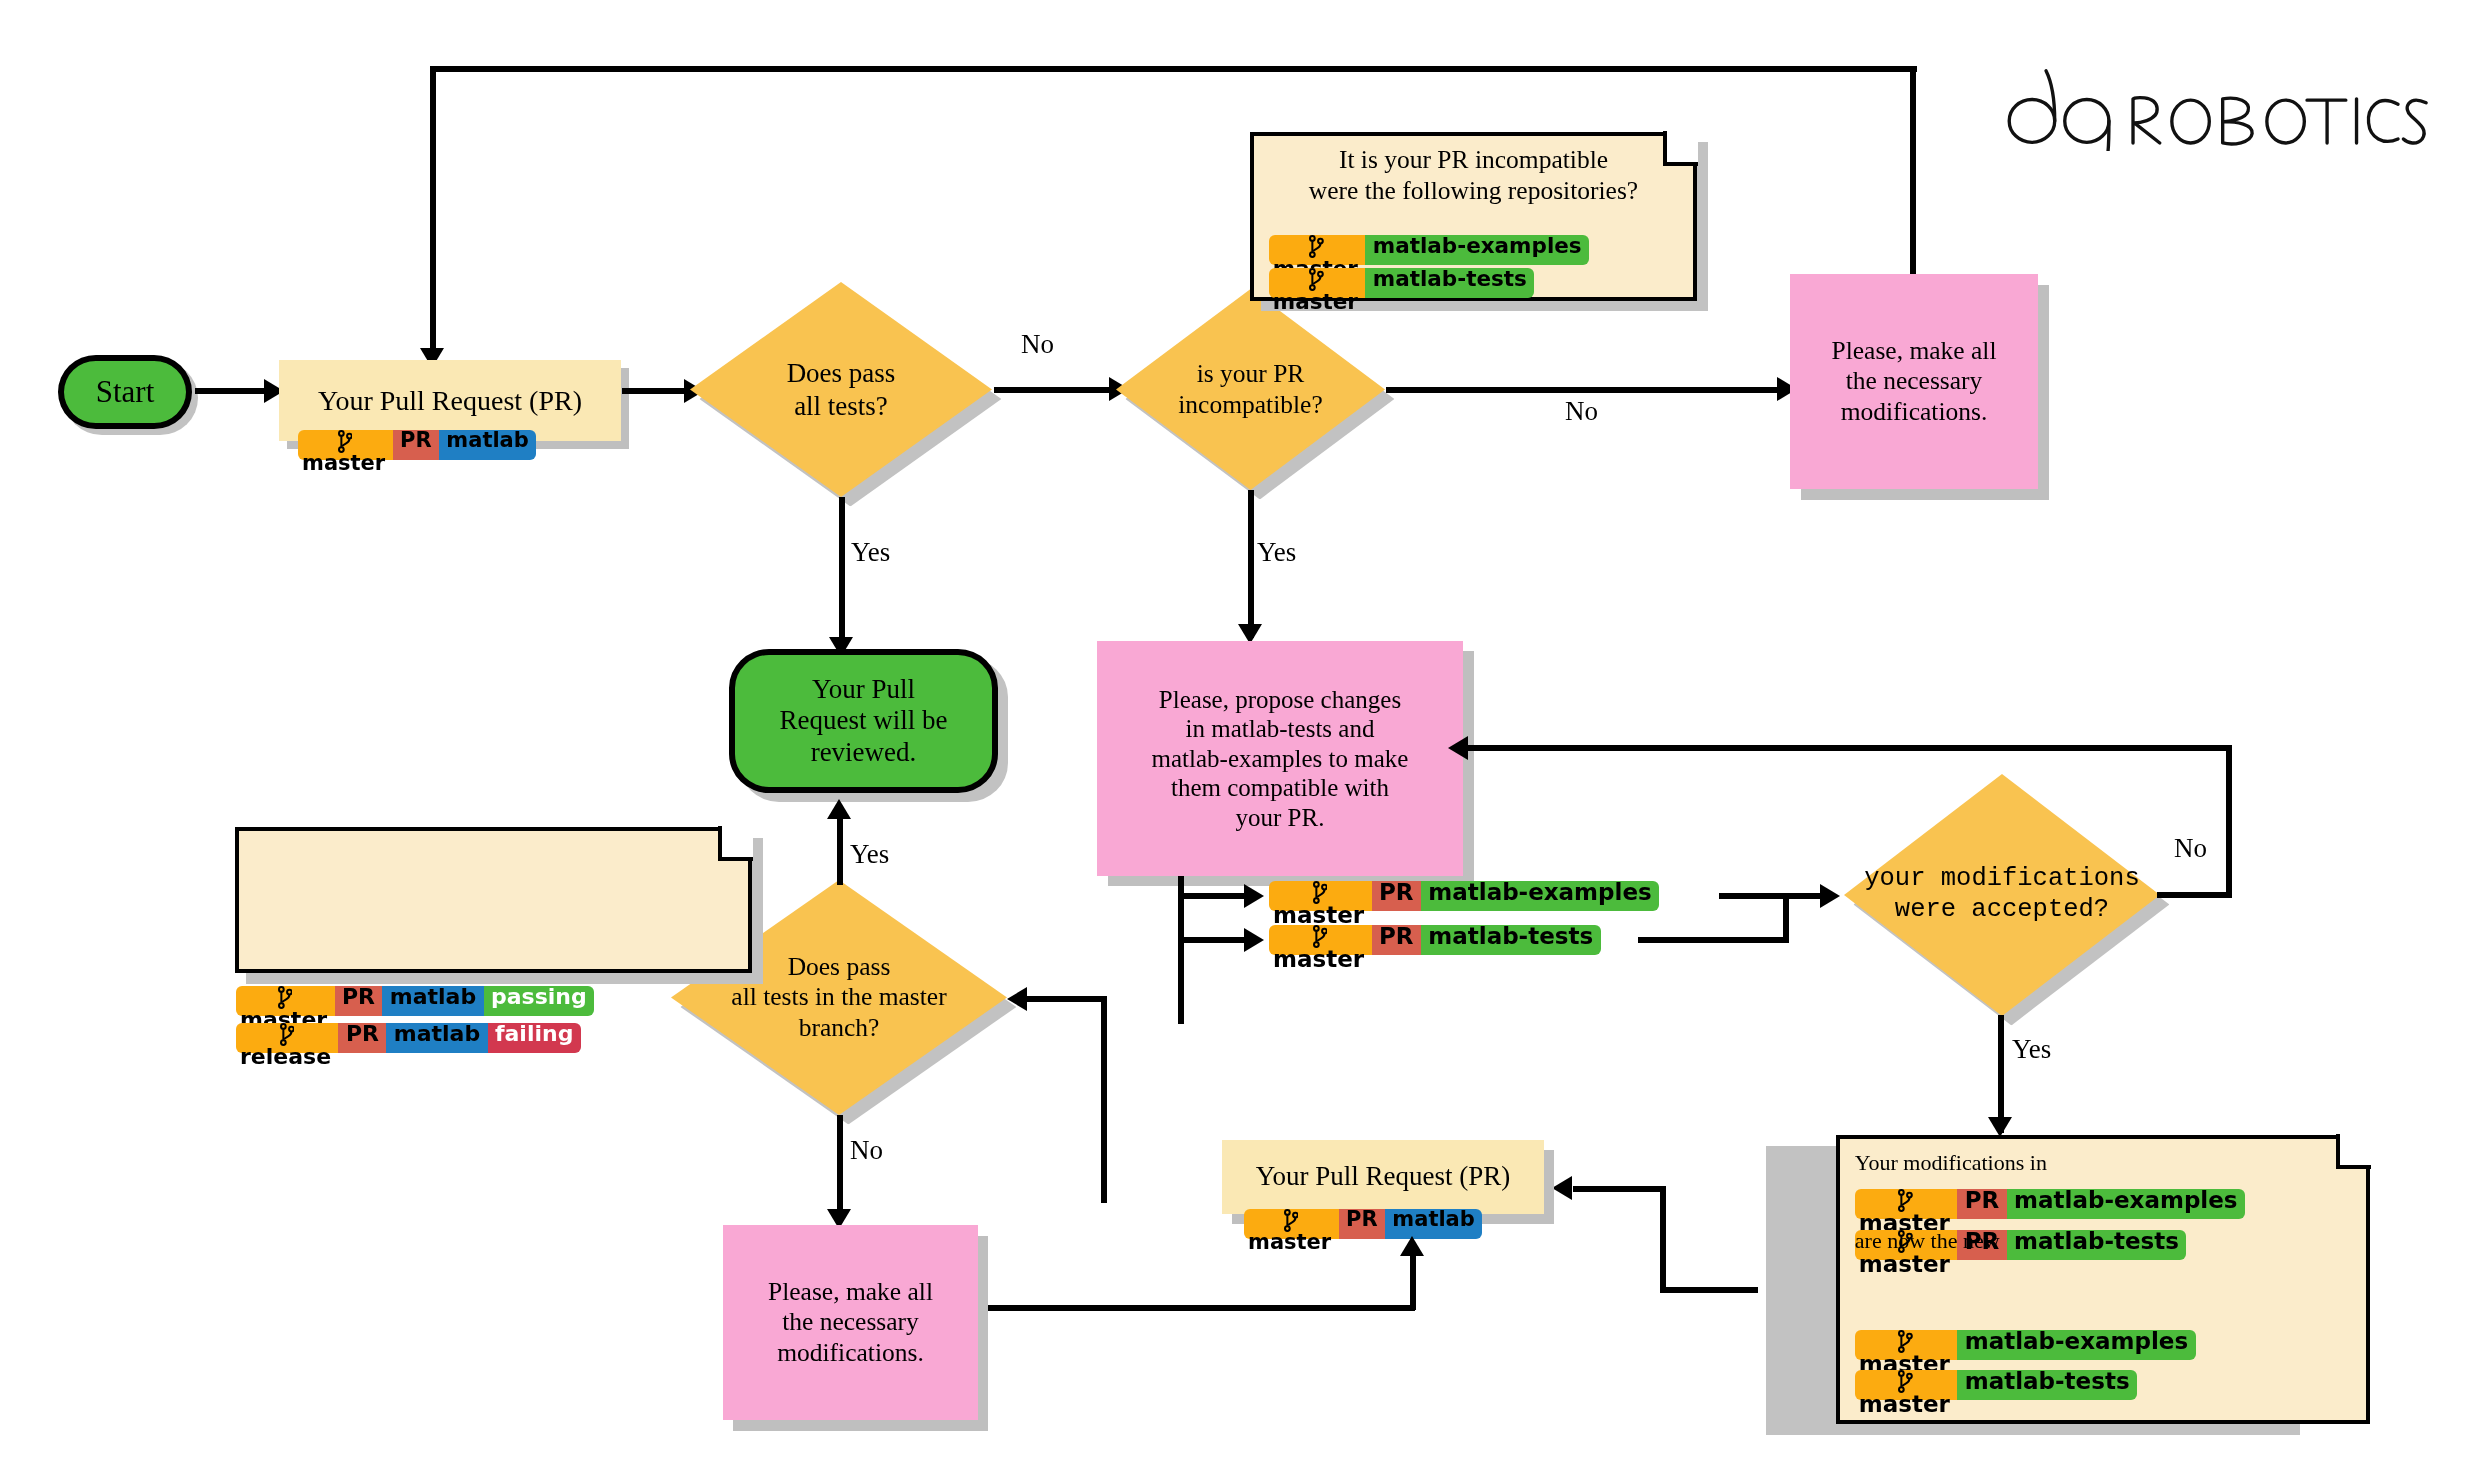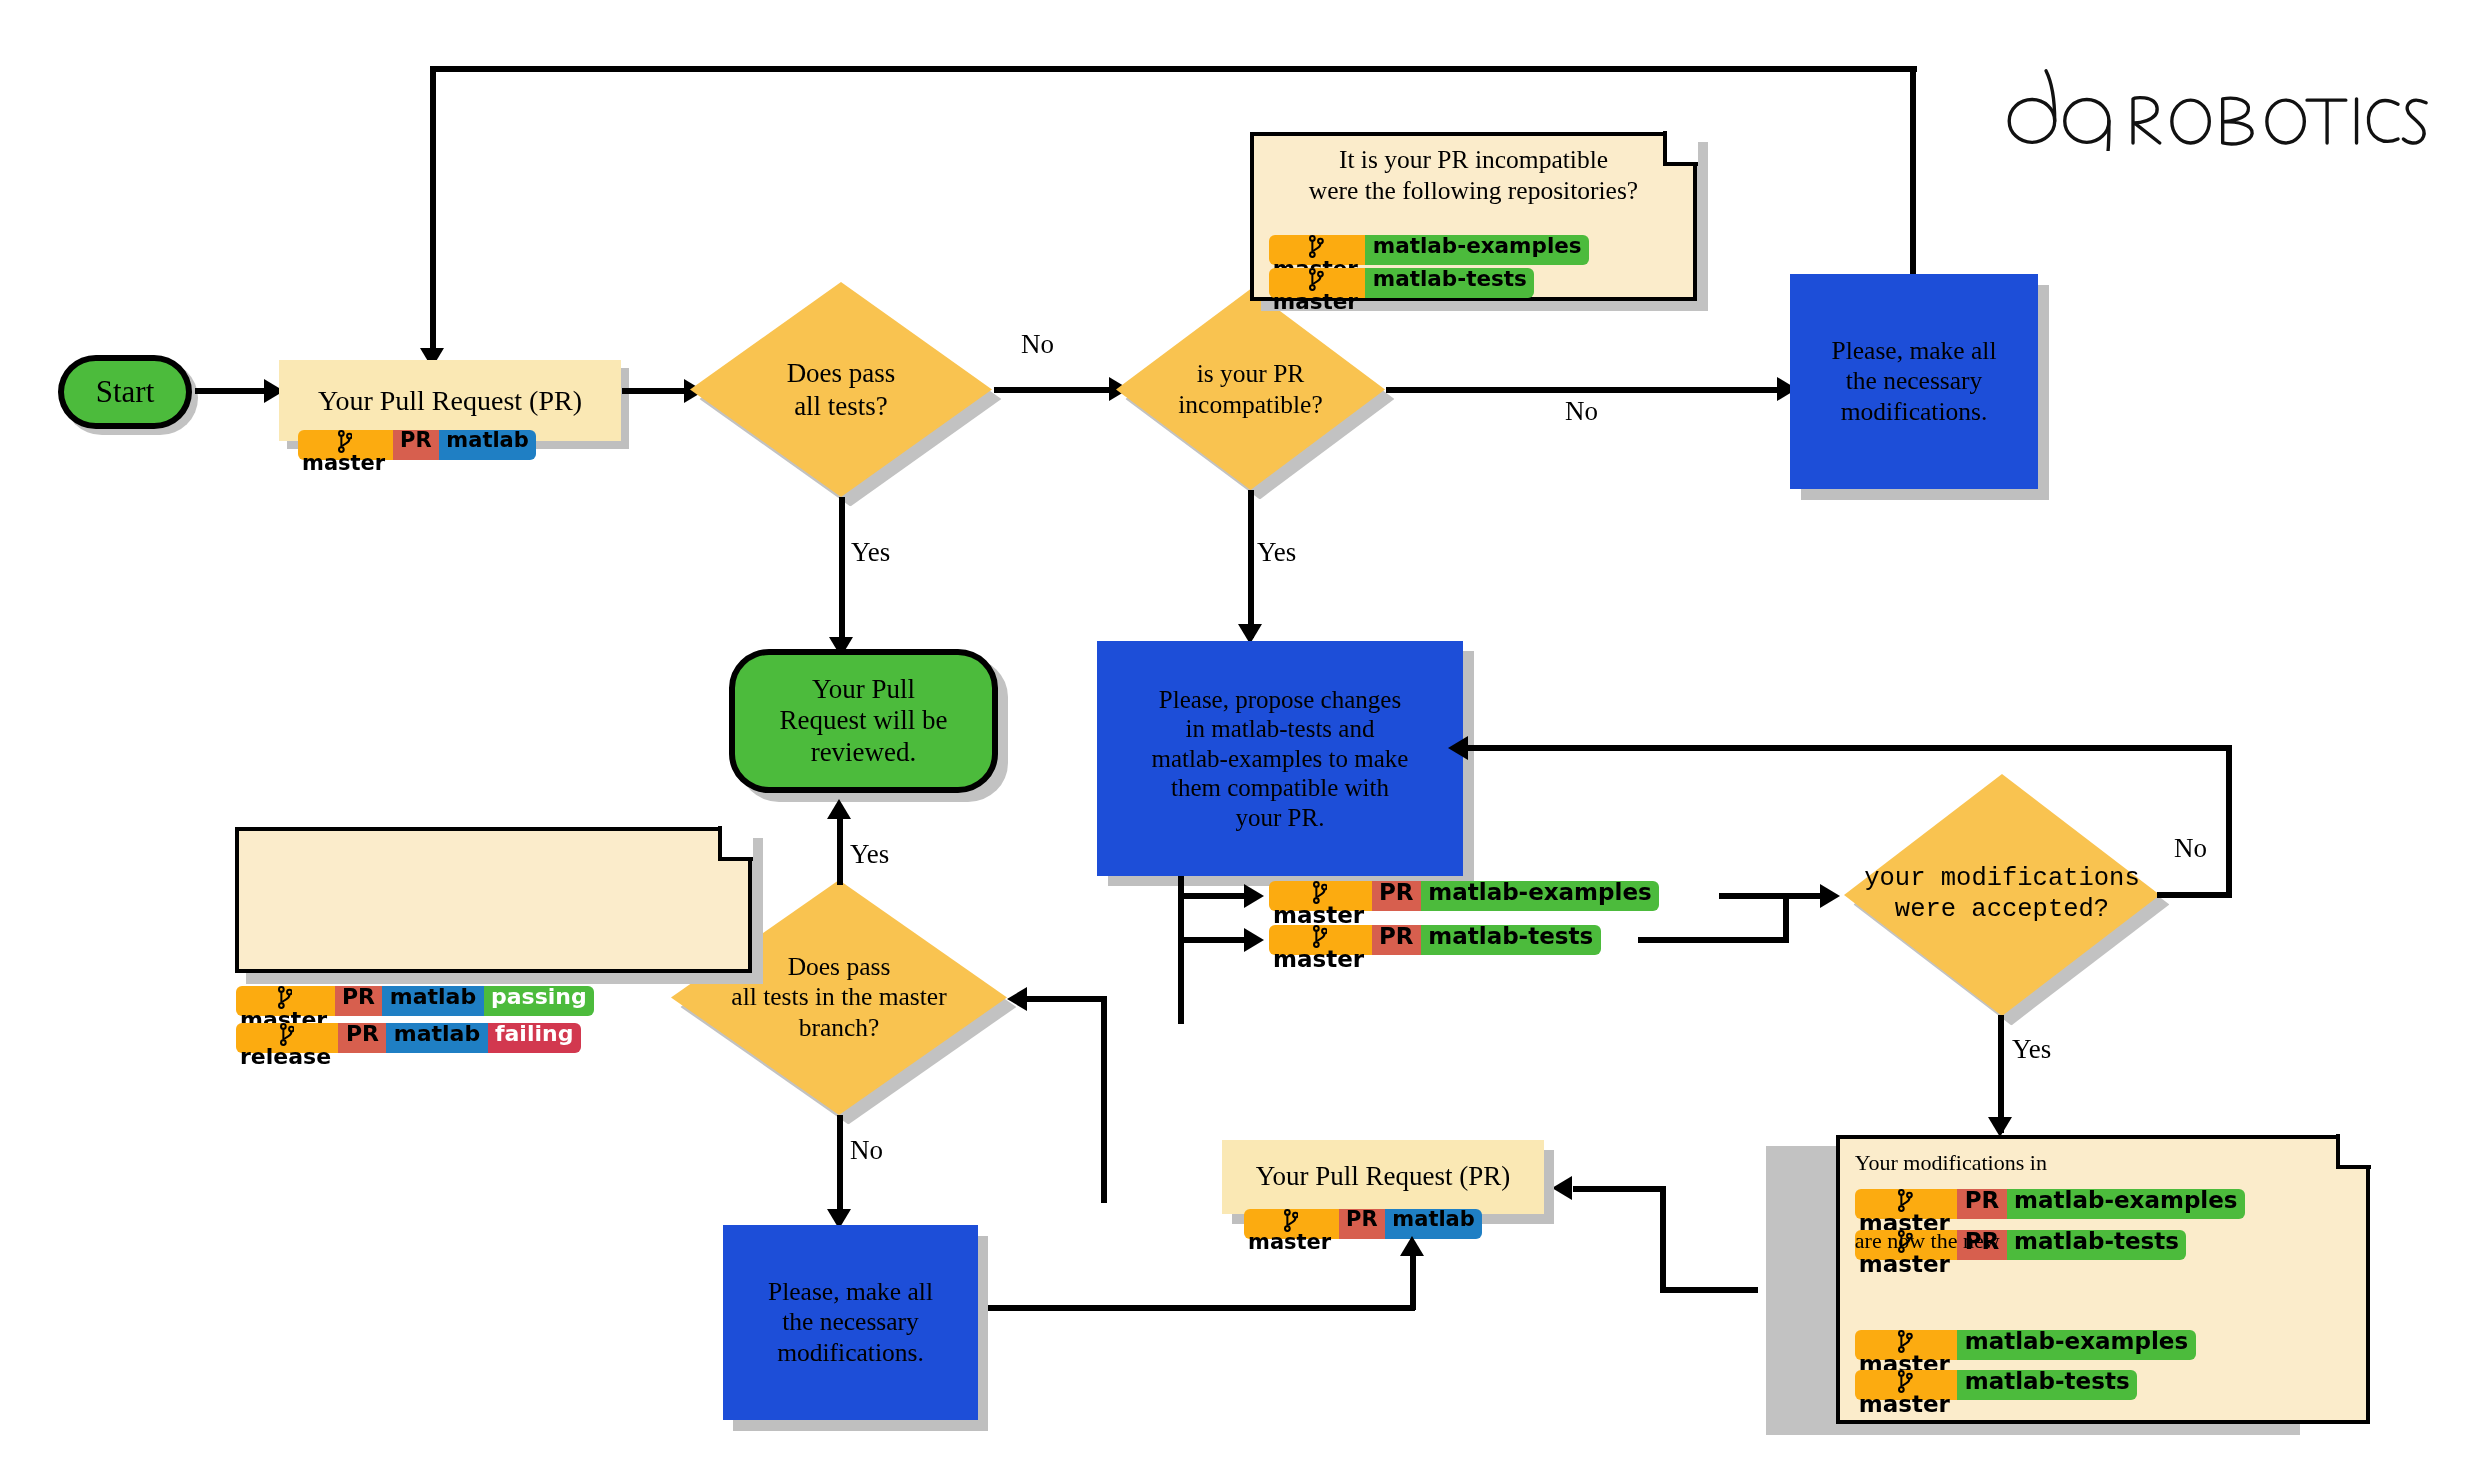--- a/index.html
+++ b/index.html
@@ -5,21 +5,21 @@
   html,body{margin:0;padding:0;background:#ffffff;}
   body{font-family:"Liberation Serif", serif;}
   #stage{position:relative;width:2487px;height:1483px;background:#fff;overflow:hidden;}
 
   .shadow-rect{position:absolute;background:#bfbfbf;}
 
   .box-rect{position:absolute;box-sizing:border-box;display:flex;align-items:center;
             justify-content:center;text-align:center;line-height:1.18;color:#000;}
 
   .pr-box{background:#fae8b4;}
-  .red-box{background:#1d4ed8;}
+  .red-box{background:#f9a8d4;}
 
   .term{position:absolute;box-sizing:border-box;background:#4cbb3c;border:6px solid #000;
         border-radius:40px/39px;display:flex;align-items:center;justify-content:center;
         text-align:center;line-height:1.16;color:#000;}
   .term-shadow{position:absolute;background:#c2c2c2;border-radius:40px/39px;}
 
   .diamond-wrap{position:absolute;}
   .diamond-shadow,.diamond-face{position:absolute;inset:0;
       clip-path:polygon(50% 0,100% 50%,50% 100%,0 50%);}
   .diamond-shadow{background:#c2c2c2;transform:translate(9.4px,9.4px);}

